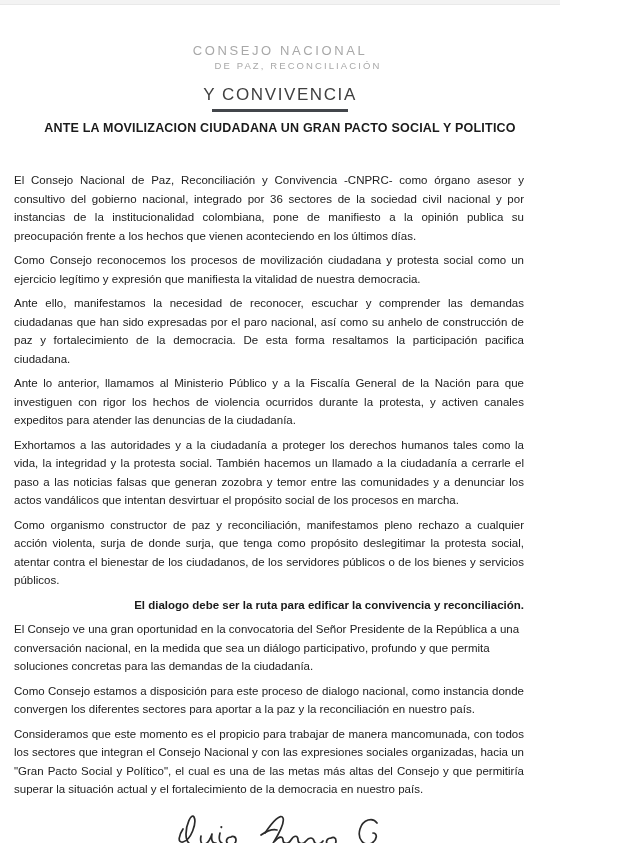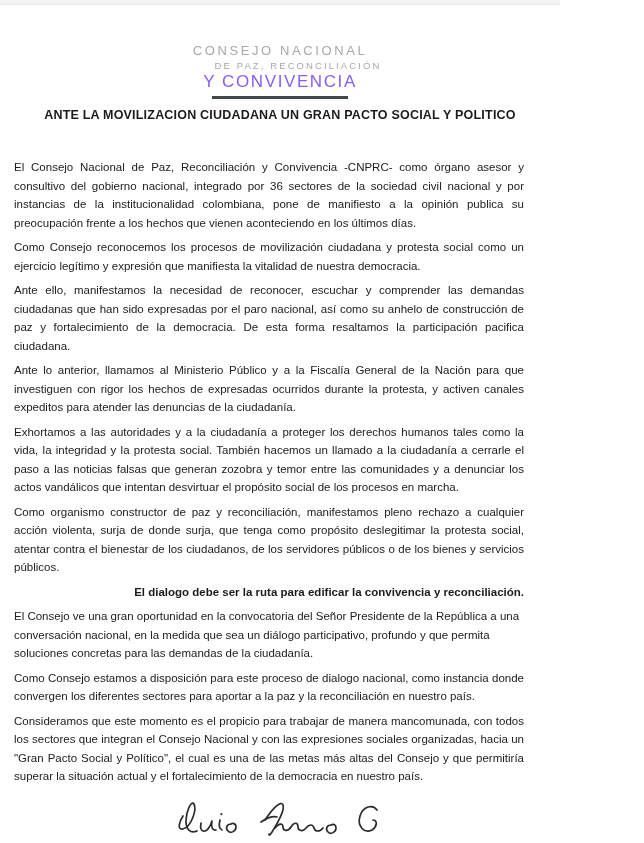--- a/index.html
+++ b/index.html
@@ -25,21 +25,21 @@
   .logo-line-1 {
     font-size: 13px; letter-spacing: 2.6px;
     color: #a8a8a8; font-weight: 400;
   }
   .logo-line-2 {
     font-size: 9.5px; letter-spacing: 2.1px;
     color: #a8a8a8; margin-top: 2px; padding-left: 36px;
   }
   .logo-line-3 {
     font-size: 17px; letter-spacing: 1.6px;
-    color: #8b5cf6; margin-top: 1px;
+    color: #404040; margin-top: 14px;
   }
   .logo-divider {
     width: 136px; height: 3px;
     background: #43464b;
     margin: 4px auto 0 auto;
   }
   .doc-title {
     margin-top: 9px;
     font-size: 12.5px; font-weight: bold;
     color: #1b1b1b; letter-spacing: 0.2px;
@@ -89,21 +89,21 @@
       <div class="logo-line-3">Y CONVIVENCIA</div>
       <div class="logo-divider"></div>
     </div>
     <div class="doc-title">ANTE LA MOVILIZACION CIUDADANA UN GRAN PACTO SOCIAL Y POLITICO</div>
   </header>
 
   <main>
     <p>El Consejo Nacional de Paz, Reconciliación y Convivencia -CNPRC- como órgano asesor y consultivo del gobierno nacional, integrado por 36 sectores de la sociedad civil nacional y por instancias de la institucionalidad colombiana, pone de manifiesto a la opinión publica su preocupación frente a los hechos que vienen aconteciendo en los últimos días.</p>
     <p>Como Consejo reconocemos los procesos de movilización ciudadana y protesta social como un ejercicio legítimo y expresión que manifiesta la vitalidad de nuestra democracia.</p>
     <p>Ante ello, manifestamos la necesidad de reconocer, escuchar y comprender las demandas ciudadanas que han sido expresadas por el paro nacional, así como su anhelo de construcción de paz y fortalecimiento de la democracia. De esta forma resaltamos la participación pacifica ciudadana.</p>
-    <p>Ante lo anterior, llamamos al Ministerio Público y a la Fiscalía General de la Nación para que investiguen con rigor los hechos de expresadas ocurridos durante la protesta, y activen canales expeditos para atender las denuncias de la ciudadanía.</p>
+    <p>Ante lo anterior, llamamos al Ministerio Público y a la Fiscalía General de la Nación para que investiguen con rigor los hechos de violencia ocurridos durante la protesta, y activen canales expeditos para atender las denuncias de la ciudadanía.</p>
     <p>Exhortamos a las autoridades y a la ciudadanía a proteger los derechos humanos tales como la vida, la integridad y la protesta social. También hacemos un llamado a la ciudadanía a cerrarle el paso a las noticias falsas que generan zozobra y temor entre las comunidades y a denunciar los actos vandálicos que intentan desvirtuar el propósito social de los procesos en marcha.</p>
     <p>Como organismo constructor de paz y reconciliación, manifestamos pleno rechazo a cualquier acción violenta, surja de donde surja, que tenga como propósito deslegitimar la protesta social, atentar contra el bienestar de los ciudadanos, de los servidores públicos o de los bienes y servicios públicos.</p>
     <p class="highlight">El dialogo debe ser la ruta para edificar la convivencia y reconciliación.</p>
     <p class="ragged">El Consejo ve una gran oportunidad en la convocatoria del Señor Presidente de la República a una conversación nacional, en la medida que sea un diálogo participativo, profundo y que permita soluciones concretas para las demandas de la ciudadanía.</p>
     <p>Como Consejo estamos a disposición para este proceso de dialogo nacional, como instancia donde convergen los diferentes sectores para aportar a la paz y la reconciliación en nuestro país.</p>
     <p>Consideramos que este momento es el propicio para trabajar de manera mancomunada, con todos los sectores que integran el Consejo Nacional y con las expresiones sociales organizadas, hacia un "Gran Pacto Social y Político", el cual es una de las metas más altas del Consejo y que permitiría superar la situación actual y el fortalecimiento de la democracia en nuestro país.</p>
   </main>
 
   <div class="signature-block">
     <svg width="215" height="52" viewBox="0 0 215 52" fill="none" stroke="#2b2b2b" stroke-width="1.7" stroke-linecap="round" stroke-linejoin="round">

